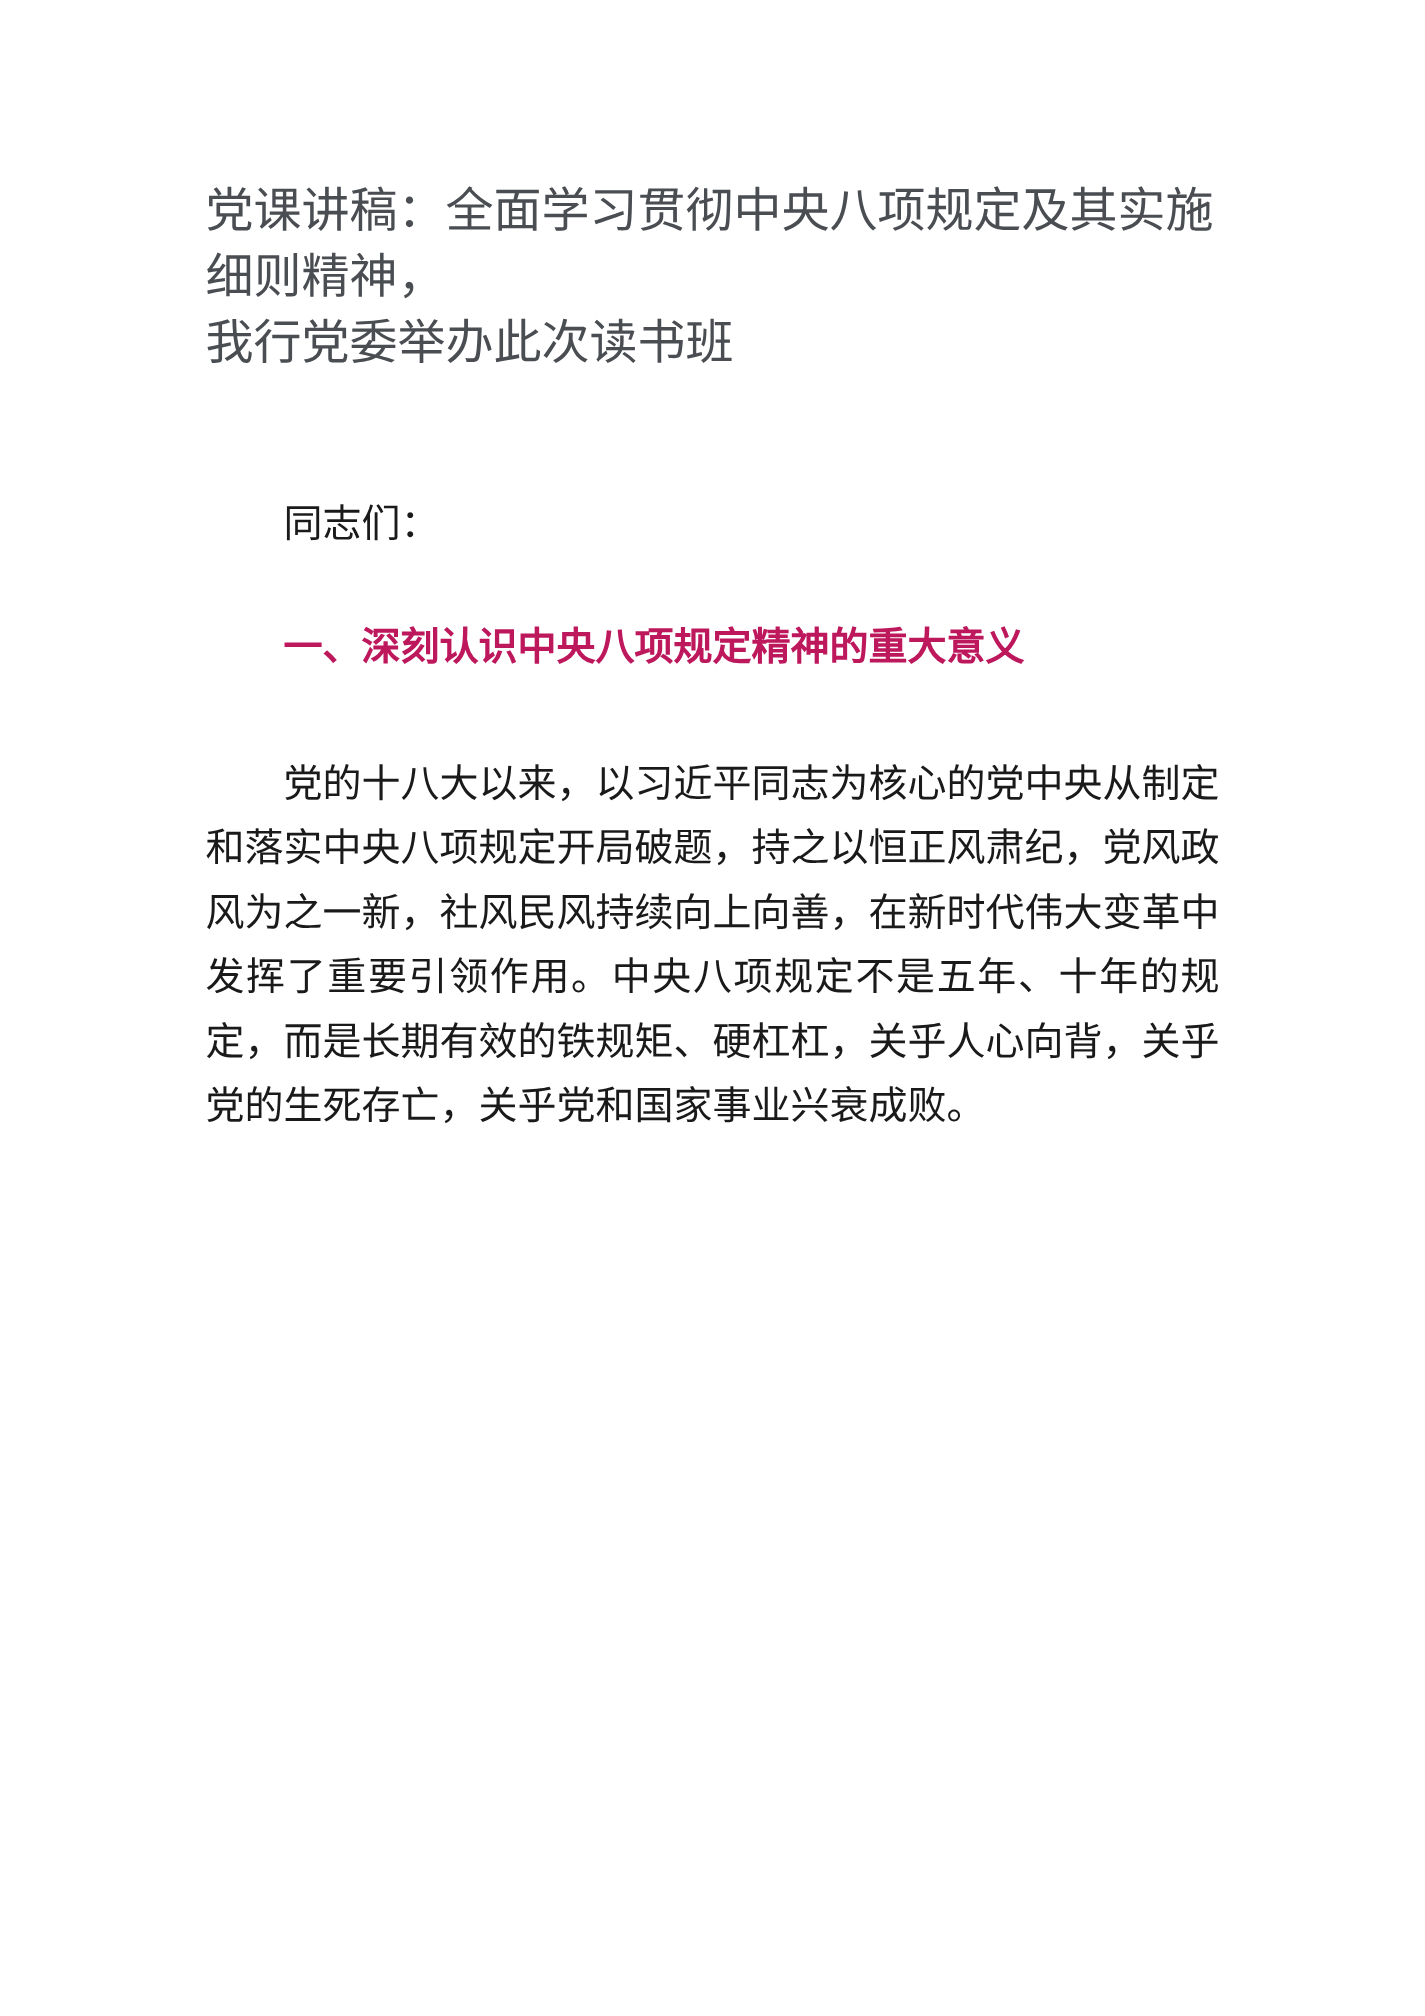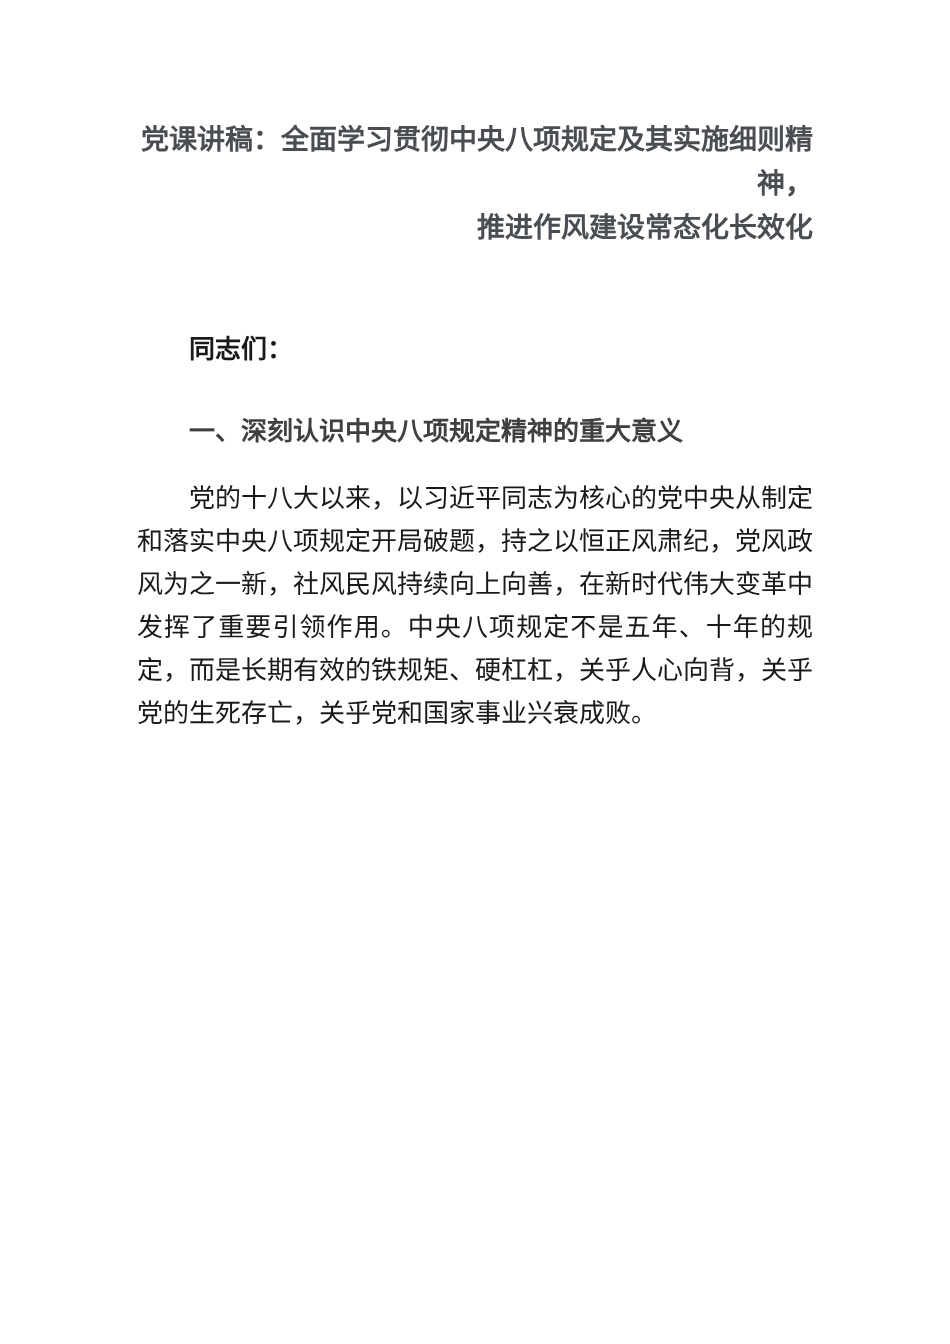--- a/index.html
+++ b/index.html
@@ -15,64 +15,63 @@
   }
   .page {
     box-sizing: border-box;
     width: 950px;
     height: 1344px;
     background: #ffffff;
     padding: 118px 137px 0 137px;
   }
   .doc-title {
     margin: 0 0 78px 0;
-    text-align: right;
-    font-size: 28px;
+    text-align: left;
+    font-size: 32px;
     line-height: 44px;
-    font-weight: 700;
+    font-weight: 400;
     color: #4a4e53;
   }
   .doc-title .title-line {
     display: block;
   }
   .body-text {
     font-size: 26px;
     line-height: 43px;
     color: #1a1a1a;
     text-align: justify;
   }
   p.para {
     margin: 0 0 39px 0;
     text-indent: 2em;
   }
   p.salutation {
     margin: 0 0 39px 0;
     text-indent: 2em;
-    font-weight: bold;
   }
   h2.section-heading {
-    margin: 0 0 24px 0;
+    margin: 0 0 48px 0;
     font-size: 26px;
     line-height: 43px;
     font-weight: 600;
-    color: #404040;
+    color: #be185d;
     text-indent: 2em;
   }
   p.para:last-child {
     margin-bottom: 10px;
   }
 </style>
 </head>
 <body>
 
 <main class="page">
 
   <h1 class="doc-title">
     <span class="title-line">党课讲稿：全面学习贯彻中央八项规定及其实施细则精神，</span>
-    <span class="title-line">推进作风建设常态化长效化</span>
+    <span class="title-line">我行党委举办此次读书班</span>
   </h1>
 
   <section class="body-text">
 
     <p class="salutation">同志们：</p>
 
 
     <h2 class="section-heading">一、深刻认识中央八项规定精神的重大意义</h2>
 
     <p class="para">党的十八大以来，以习近平同志为核心的党中央从制定和落实中央八项规定开局破题，持之以恒正风肃纪，党风政风为之一新，社风民风持续向上向善，在新时代伟大变革中发挥了重要引领作用。中央八项规定不是五年、十年的规定，而是长期有效的铁规矩、硬杠杠，关乎人心向背，关乎党的生死存亡，关乎党和国家事业兴衰成败。</p>

